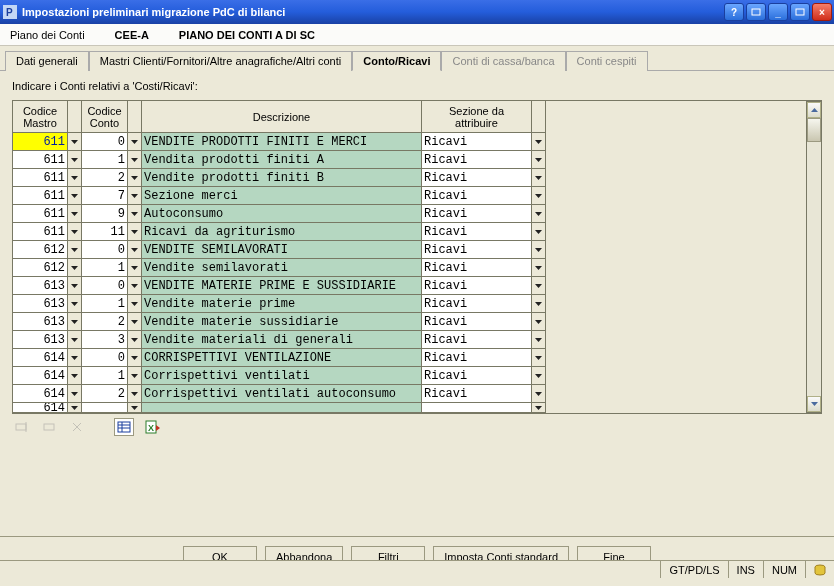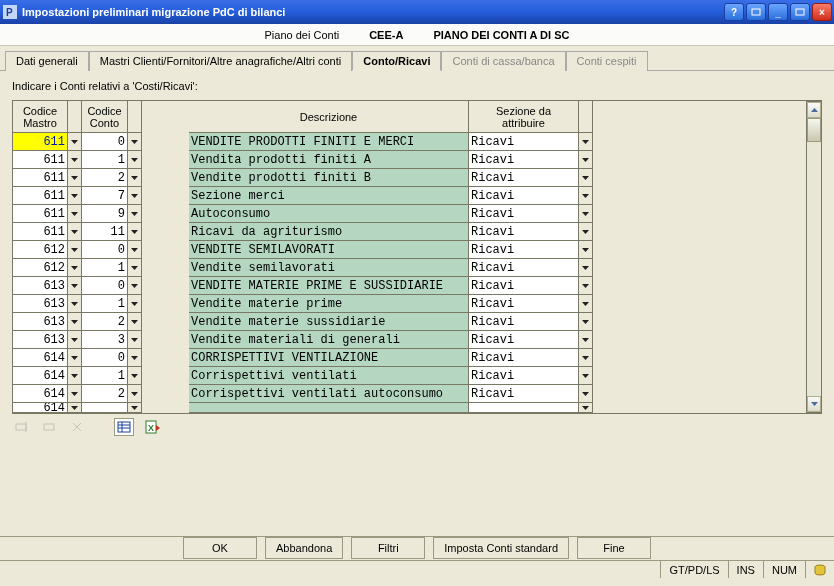--- a/index.html
+++ b/index.html
@@ -3,21 +3,21 @@
 <meta charset="utf-8">
 <style>
 *{box-sizing:border-box;margin:0;padding:0;}
 body{font-family:Tahoma,Arial,sans-serif;font-size:11px;background:#ece9d8;width:834px;height:586px;overflow:hidden;position:relative;}
 .titlebar{height:24px;background:linear-gradient(to bottom,#3a6ee7 0%,#245ddb 50%,#1941a5 100%);display:flex;align-items:center;padding:0 2px;}
 .titlebar .app-icon{width:16px;height:16px;margin-right:4px;display:inline-flex;align-items:center;justify-content:center;}
 .titlebar .title{color:#fff;font-weight:bold;flex:1;}
 .titlebar .win-btns{display:flex;gap:2px;}
 .titlebar .win-btn{width:20px;height:18px;background:linear-gradient(to bottom,#6aa6ff,#2a6edb);border:1px solid #1a3f9e;border-radius:3px;display:flex;align-items:center;justify-content:center;color:#fff;font-size:10px;font-weight:bold;}
 .titlebar .win-btn.close{background:linear-gradient(to bottom,#f57e6a,#d12e1b);border-color:#a01b0d;}
-.header{height:22px;display:flex;align-items:center;padding:2px 10px;background:#fbfbf9;border-bottom:1px solid #c9c6b9;justify-content:center;}
+.header{height:22px;display:flex;align-items:center;padding:2px 10px;background:#fbfbf9;border-bottom:1px solid #c9c6b9;}
 .header .h-label{margin-right:30px;}
 .header .h-code{font-weight:bold;margin-right:30px;}
 .header .h-title{font-weight:bold;}
 .tabs{display:flex;padding:4px 5px 0 5px;gap:0;border-bottom:1px solid #aaa;}
 .tab{padding:3px 10px;border:1px solid #aaa;border-bottom:none;background:#ece9d8;position:relative;top:1px;cursor:pointer;}
 .tab.active{background:#ece9d8;font-weight:bold;border-bottom:1px solid #ece9d8;}
 .tab.disabled{color:#888;}
 .panel{margin:5px 0 0 0;padding:0 0 0 0;}
 .panel-title{padding:4px 12px;}
 .grid-wrap{display:flex;margin:4px 12px 0 12px;border:1px solid #787864;border-right:none;}
@@ -25,32 +25,32 @@
 .grid-head{display:flex;background:#ece9d8;}
 .gh{border-right:1px solid #787864;border-bottom:1px solid #787864;text-align:center;padding:2px 0;display:flex;align-items:center;justify-content:center;height:32px;line-height:12px;}
 .row{display:flex;height:18px;}
 .cell{border-right:1px solid #787864;border-bottom:1px solid #787864;background:#fff;padding:0 2px;display:flex;align-items:center;font-family:'Courier New',monospace;font-size:12px;overflow:hidden;white-space:nowrap;}
 .cell.num{justify-content:flex-end;}
 .cell.desc{background:#b5d7c1;}
 .cell.sel{background:#ffff00;color:#001ea0;}
 .col-mastro{width:55px;}
 .col-dd{width:14px;min-width:14px;}
 .col-conto{width:46px;}
-.col-desc{width:280px;margin-left:47px;}
+.col-desc{width:280px;}
 .col-sez{width:110px;}
 .dd{background:#ece9d8;border-right:1px solid #787864;border-bottom:1px solid #787864;display:flex;align-items:center;justify-content:center;cursor:pointer;}
 .dd svg{width:7px;height:4px;}
 .scroll{width:16px;background:#ece9d8;border:1px solid #787864;border-bottom:1px solid #787864;display:flex;flex-direction:column;}
 .scroll .sbtn{height:16px;background:linear-gradient(to bottom,#fafafa,#dcdccc);border:1px solid #b0b088;display:flex;align-items:center;justify-content:center;}
 .scroll .track{flex:1;background:#e8e6d6;}
 .scroll .thumb{height:24px;background:linear-gradient(to bottom,#f6f6ee,#c9c6b0);border:1px solid #9b9980;margin-top:0;}
 .toolbar{display:flex;gap:8px;padding:4px 12px;align-items:center;}
 .tbtn{width:20px;height:18px;display:flex;align-items:center;justify-content:center;opacity:.4;}
 .tbtn.en{opacity:1;border:1px solid #9b9980;background:#fff;}
-.bottom-bar{position:absolute;bottom:18px;left:0;right:0;height:32px;border-top:1px solid #9b9980;display:flex;align-items:flex-start;justify-content:center;gap:8px;background:#ece9d8;}
+.bottom-bar{position:absolute;bottom:18px;left:0;right:0;height:32px;border-top:1px solid #9b9980;display:flex;align-items:flex-end;justify-content:center;gap:8px;background:#ece9d8;}
 .btn{min-width:74px;height:22px;border:1px solid #9b9980;background:#ece9d8;padding:0 10px;cursor:pointer;display:flex;align-items:center;justify-content:center;}
 .status{position:absolute;bottom:8px;left:0;right:0;height:18px;border-top:1px solid #9b9980;display:flex;background:#ece9d8;}
 .status .sp{flex:1;}
 .status .seg{padding:0 8px;border-left:1px solid #9b9980;display:flex;align-items:center;}
 .cutrow{height:10px;}
 .cutrow .cell{height:10px;}
 </style>
 </head>
 <body>
 

